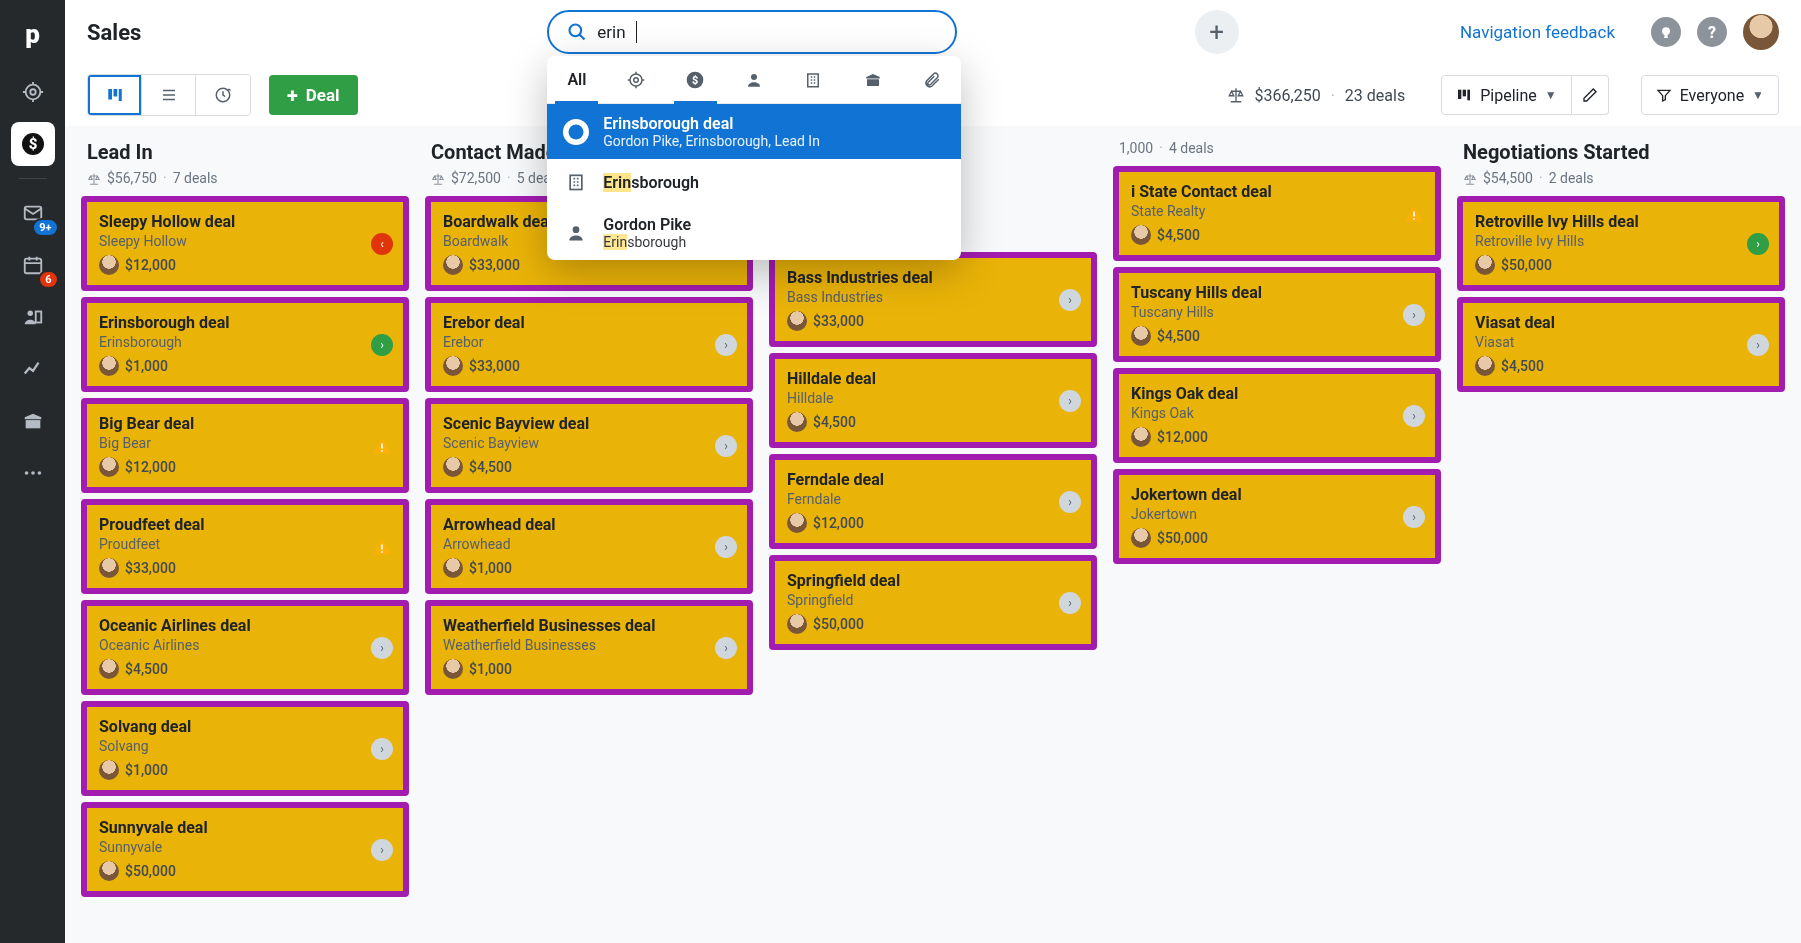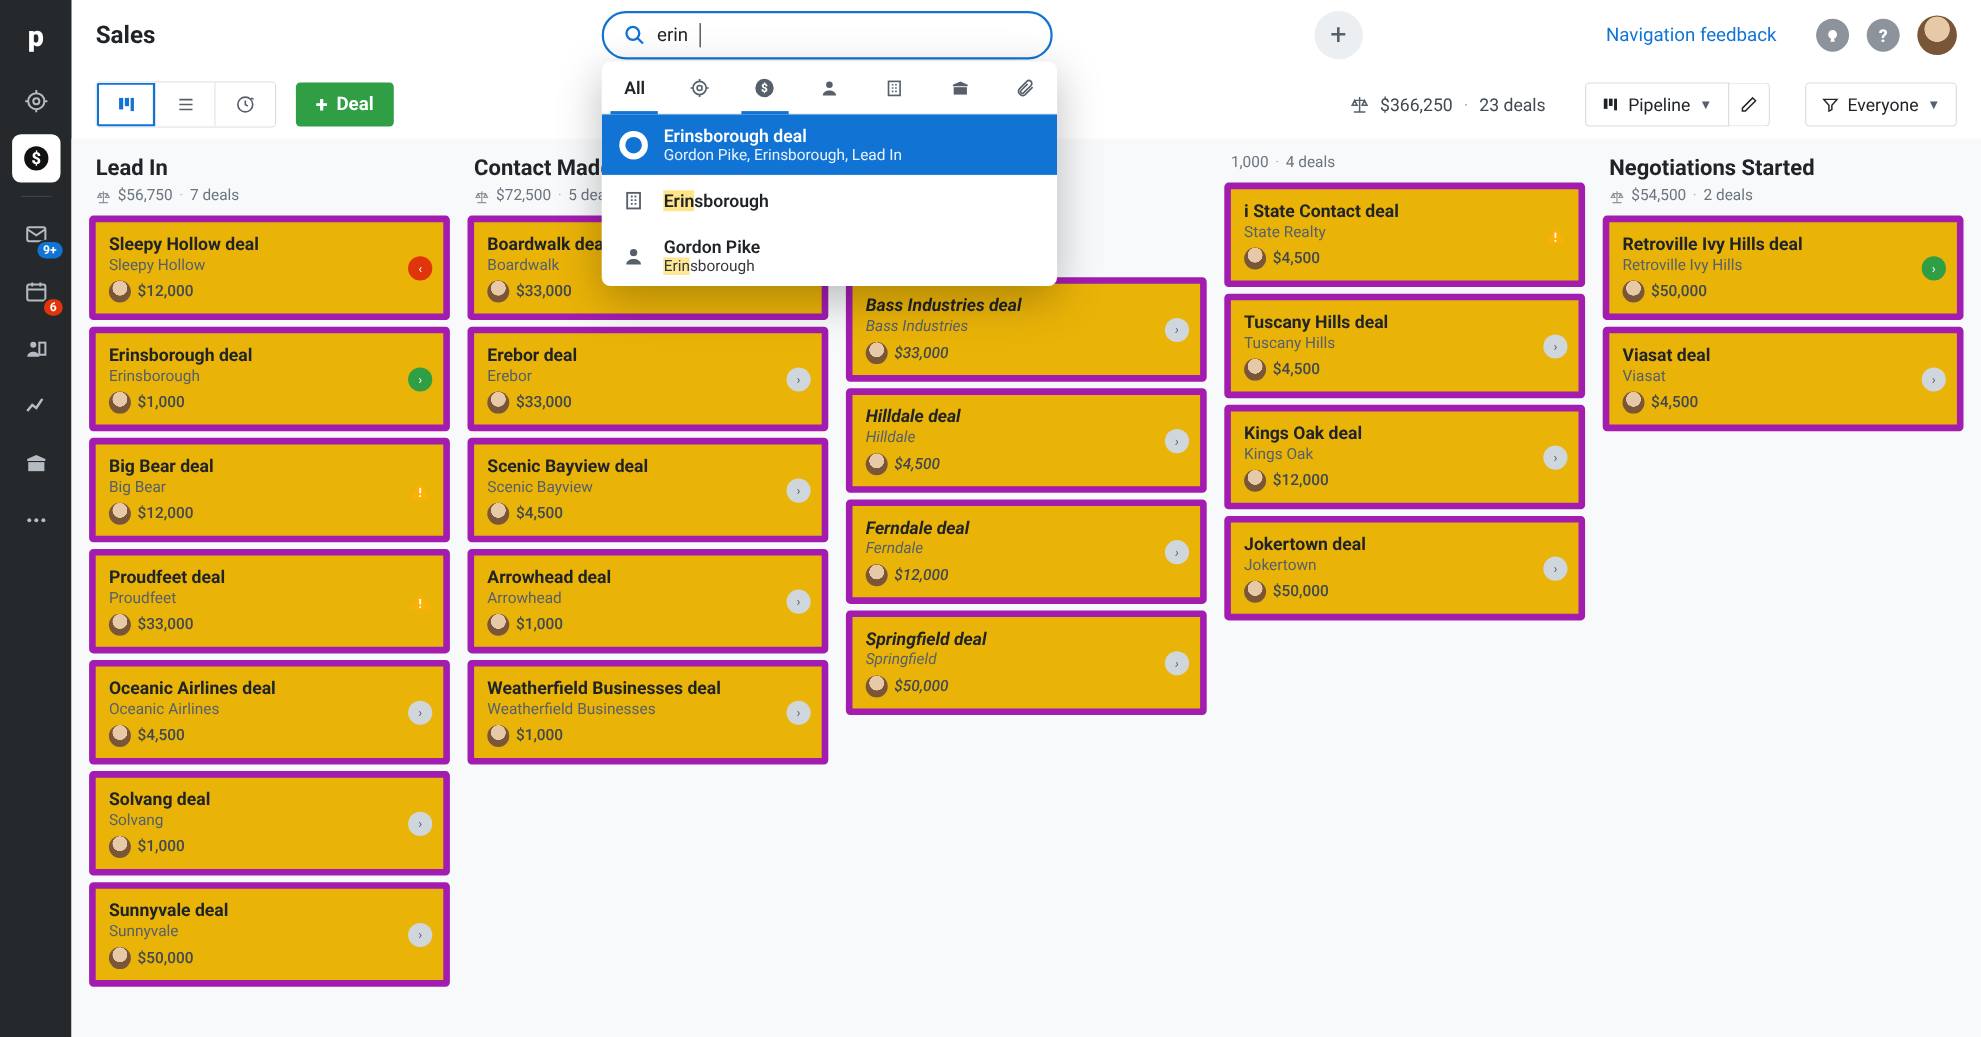--- a/index.html
+++ b/index.html
@@ -444,21 +444,21 @@
               <div class="card-foot">
                 <div class="mini-av"></div>
                 <span class="card-amt">$1,000</span>
               </div>
               <div class="card-ind ind-gray">›</div>
             </div>
           </div>
         </div>
         <div class="col" style="margin-top: 0px;">
           <div class="col-head" style="height:62px"></div>
-          <div class="cards" style="margin-top: 58px; font-style: italic;">
+          <div class="cards" style="margin-top: 58px;">
             <div class="card">
               <div class="card-title">Bass Industries deal</div>
               <div class="card-sub">Bass Industries</div>
               <div class="card-foot">
                 <div class="mini-av"></div>
                 <span class="card-amt">$33,000</span>
               </div>
               <div class="card-ind ind-gray">›</div>
             </div>
             <div class="card">

